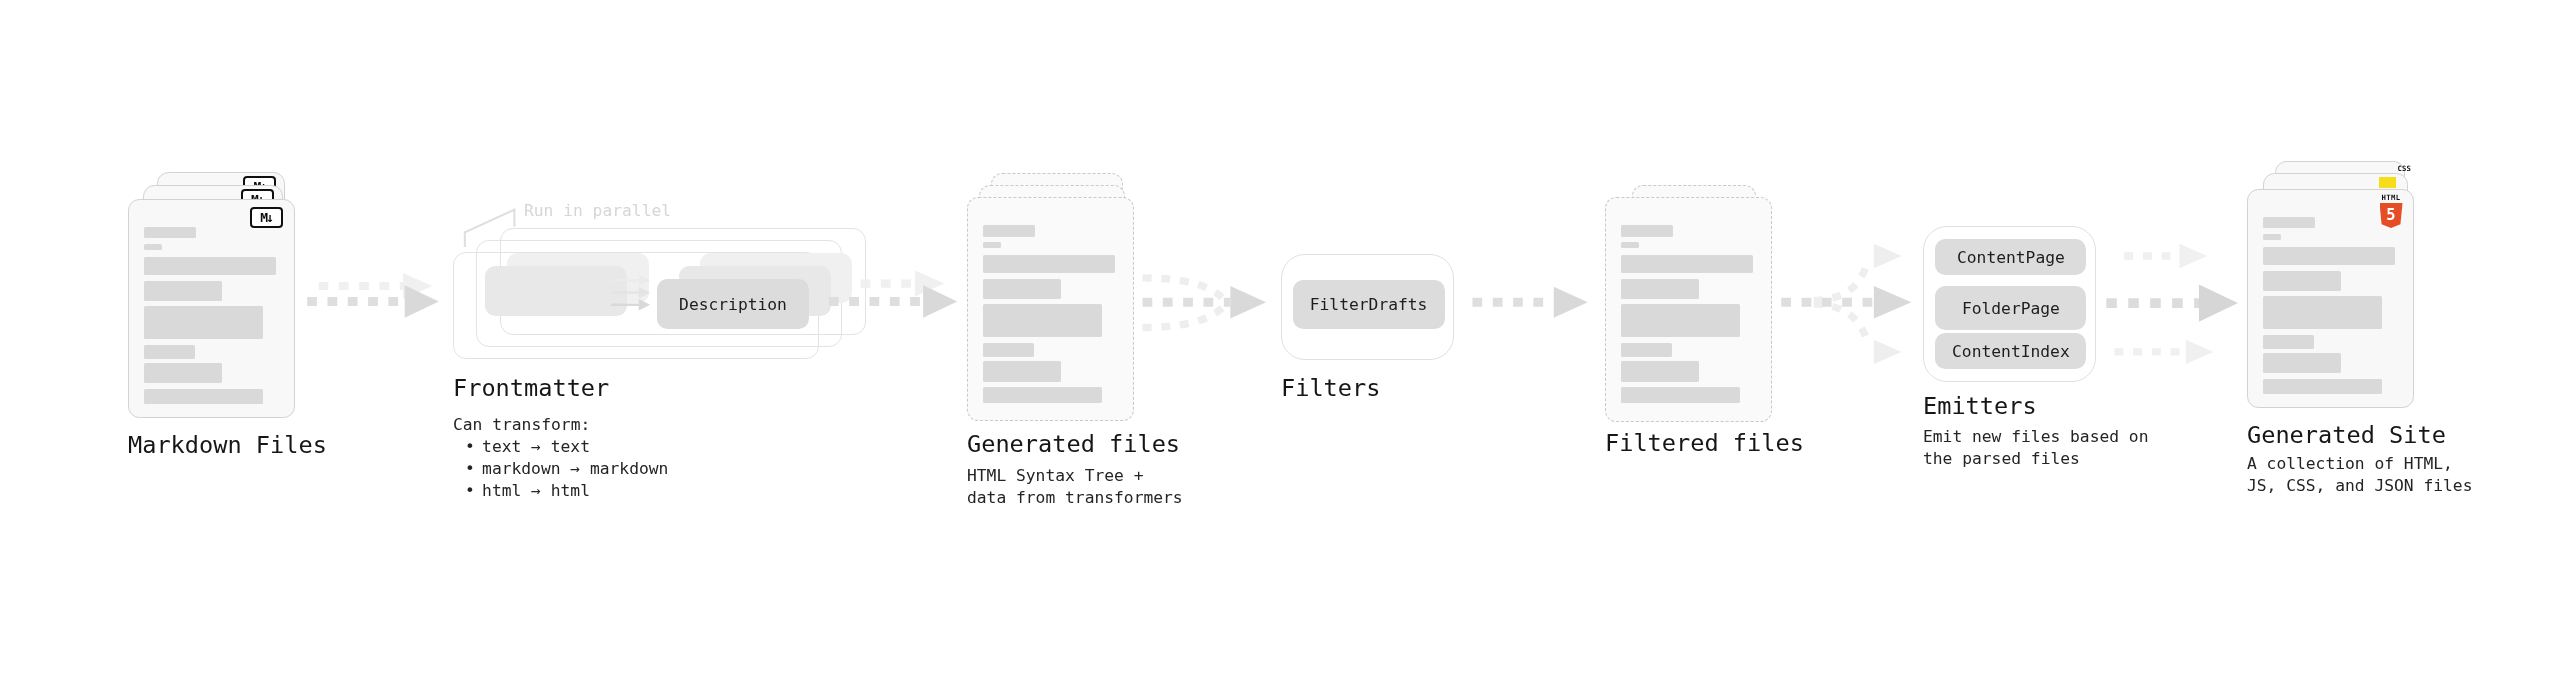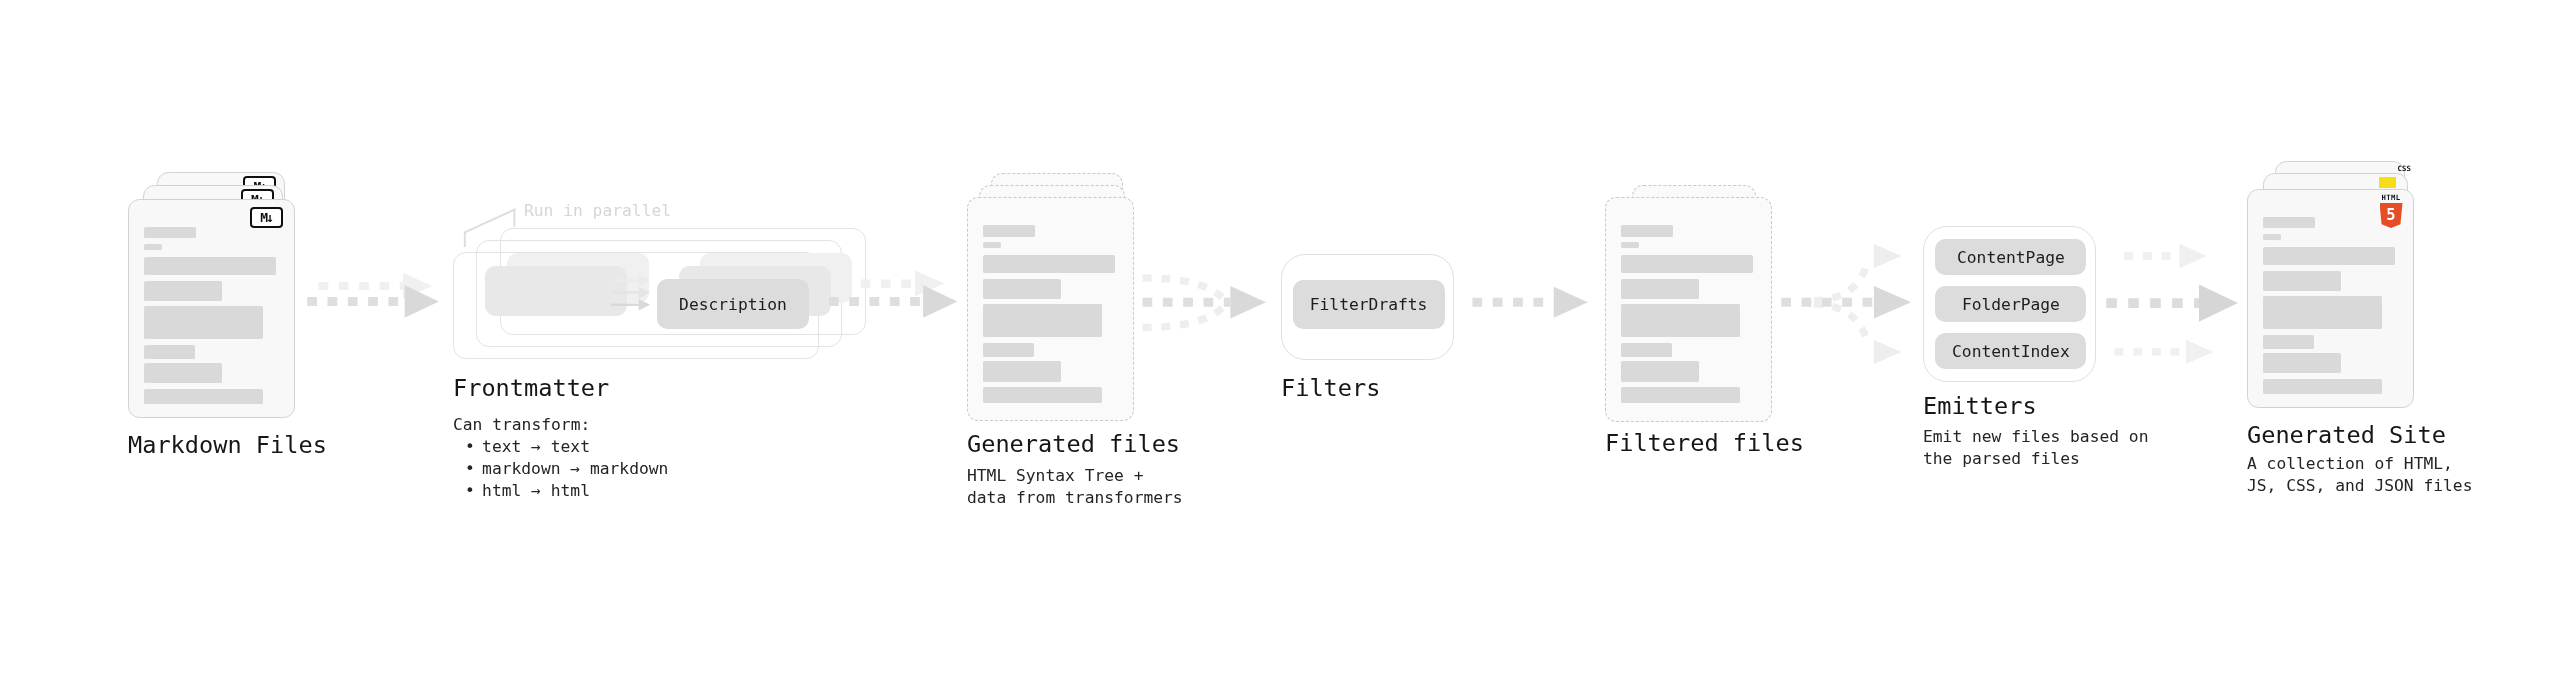--- a/index.html
+++ b/index.html
@@ -142,21 +142,21 @@
       <div class="bar b5"></div>
       <div class="bar b6"></div>
       <div class="bar b7"></div>
       <div class="bar b8"></div>
     </div>
   </div>
   <div class="sec-title" style="left:1605px;top:429px;">Filtered files</div>
 
   <div class="fbox" style="left:1923px;top:226px;width:173px;height:156px;">
     <div class="pill" style="left:11.4px;top:12.2px;width:151px;height:36px;">ContentPage</div>
-    <div class="pill" style="left:11.4px;top:59px;width:151px;height:36px;">FolderPage</div>
+    <div class="pill" style="left:11.4px;top:59px;width:151px;height:44px;">FolderPage</div>
     <div class="pill" style="left:11.4px;top:106px;width:151px;height:36px;">ContentIndex</div>
   </div>
   <div class="sec-title" style="left:1923px;top:392px;">Emitters</div>
   <div class="sec-sub" style="left:1923px;top:426px;">
     <div>Emit new files based on</div>
     <div>the parsed files</div>
   </div>
 
   <div class="stack" style="left:2247px;top:161px;width:167px;height:249px;">
     <div class="card" style="left:28.4px;top:0;width:130px;height:199px;">

